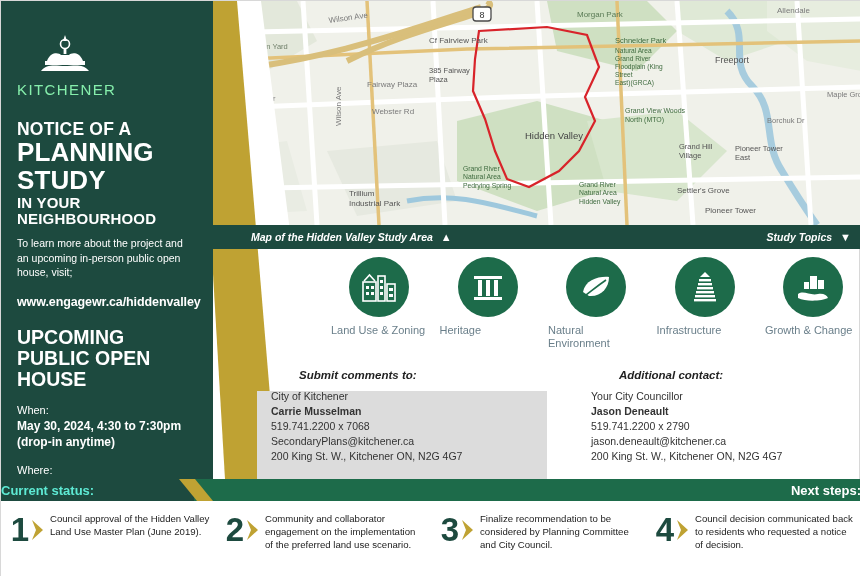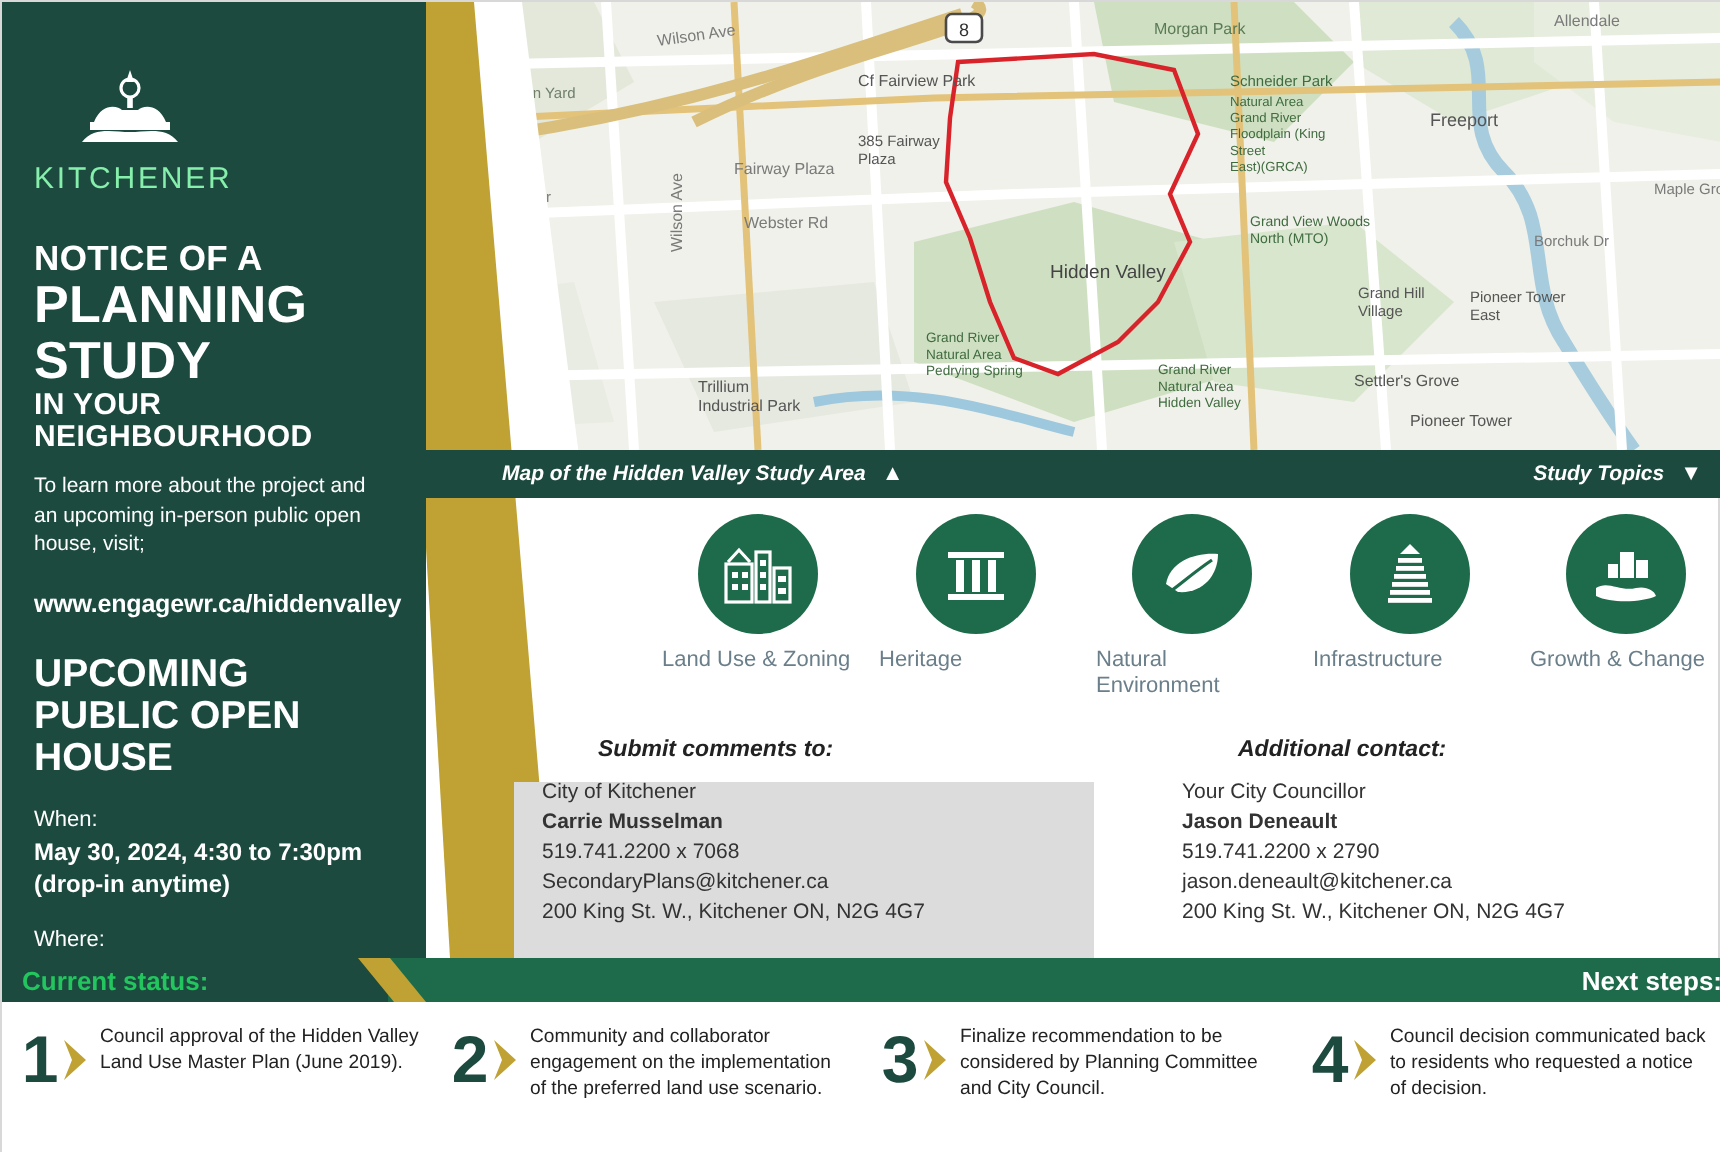--- a/index.html
+++ b/index.html
@@ -110,22 +110,22 @@
     font-size: 11.5px; font-style: italic; font-weight: bold; color: #222;
     margin-bottom: 8px;
     margin-left: 28px;
   }
   .contact-line { font-size: 10.5px; color: #333; line-height: 1.42; }
   .contact-line.b { font-weight: bold; }
 
   
   .status-bar {
     position: absolute; left: 0; top: 478px; width: 193px; height: 22px;
-    background: #1d4a3f; color: #22c55e; font-size: 13px; font-weight: bold;
-    display: flex; align-items: center; padding-left: 10px; z-index: 6;
+    background: #1d4a3f; color: #5eead4; font-size: 13px; font-weight: bold;
+    display: flex; align-items: center; padding-left: 0; z-index: 6;
   }
   .next-bar {
     position: absolute; left: 193px; top: 478px; width: 667px; height: 22px;
     background: #1d6b4a; color: #fff; font-size: 13px; font-weight: bold;
     display: flex; align-items: center; justify-content: flex-end; z-index: 6;
   }
   .gold-wedge {
     position: absolute; left: 178px; top: 478px; width: 34px; height: 22px;
     background: #bfa233; z-index: 7;
     clip-path: polygon(0 0, 16px 0, 34px 100%, 18px 100%);

